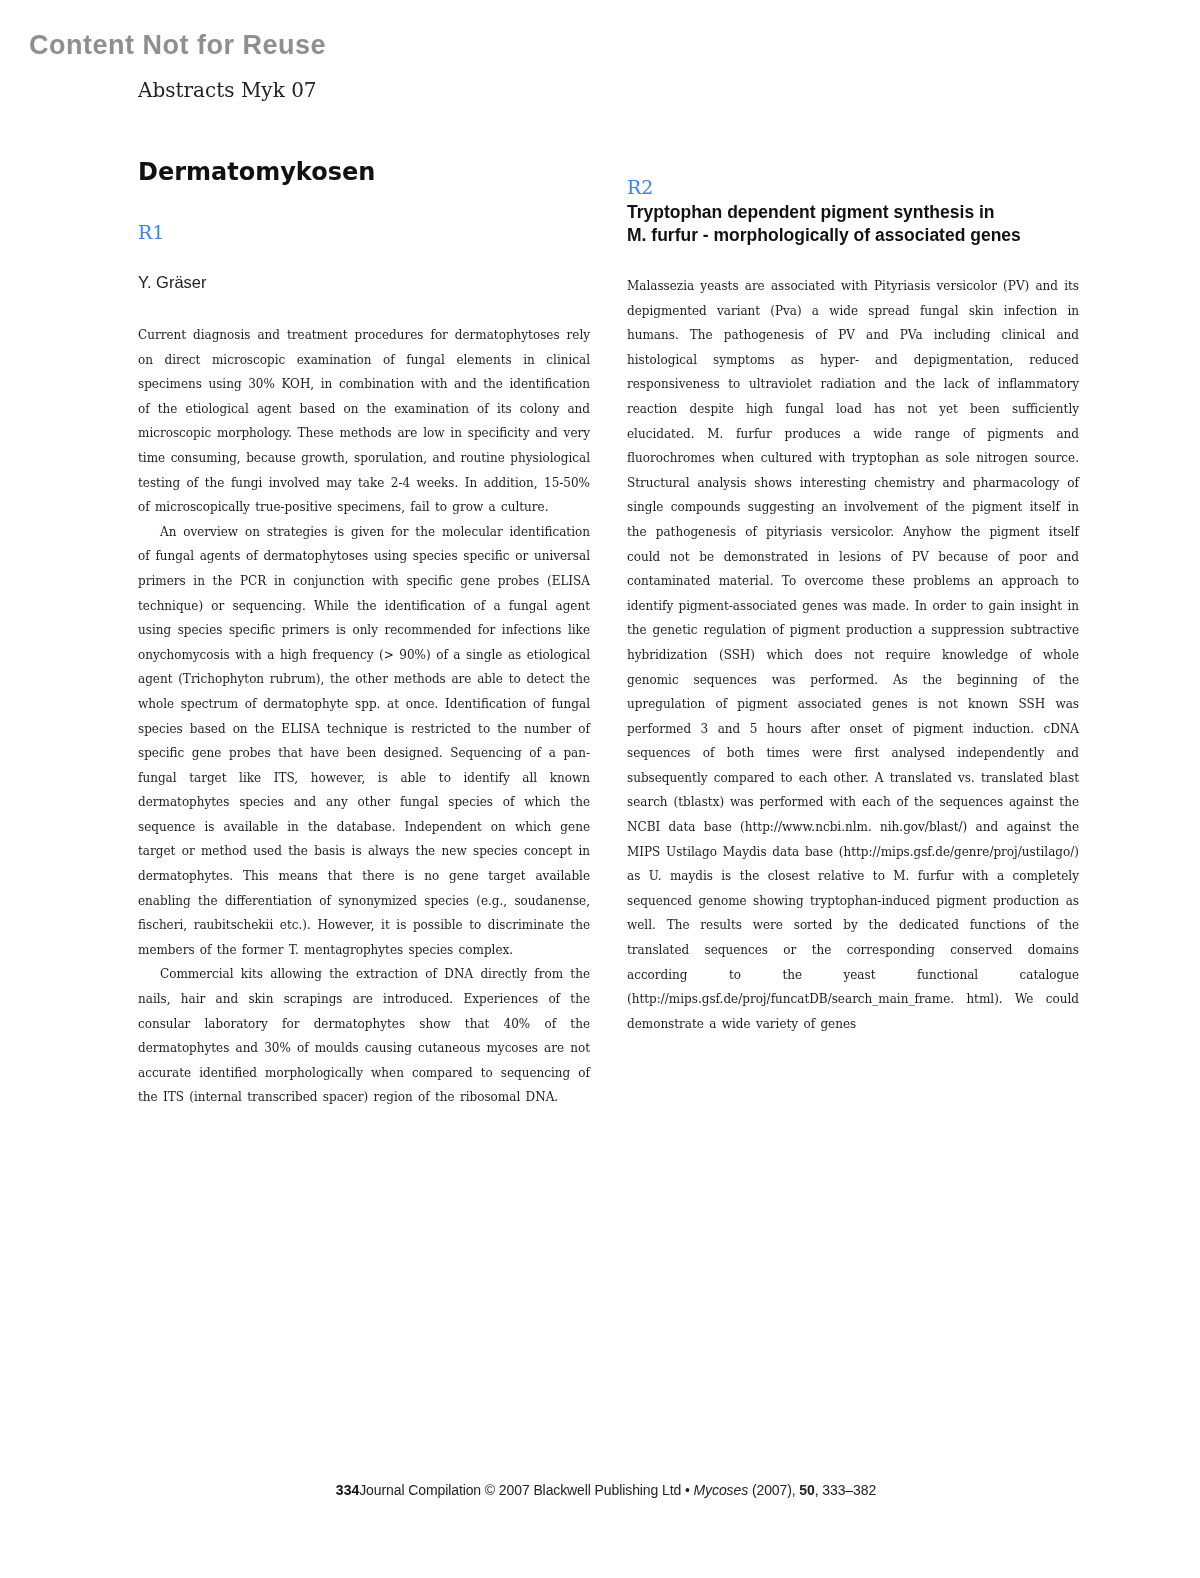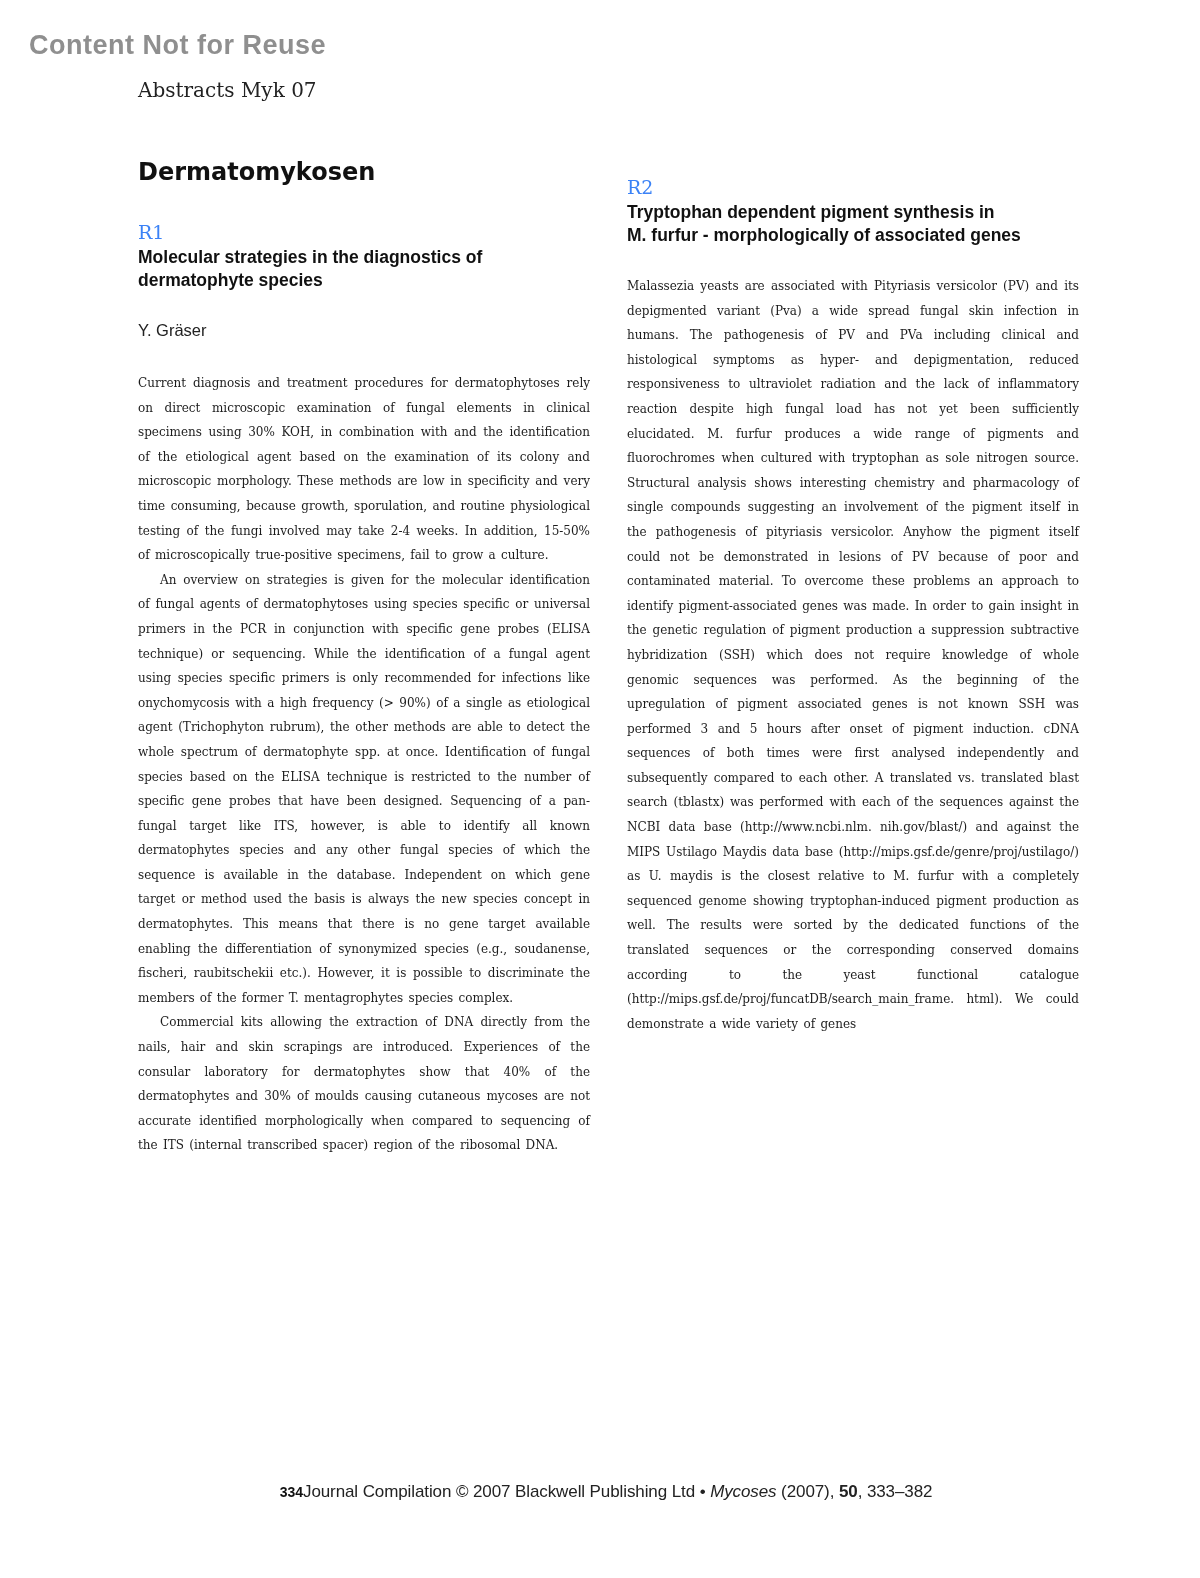--- a/index.html
+++ b/index.html
@@ -106,21 +106,21 @@
     align-items: baseline;
   }
   .page-number {
     font-family: "Liberation Sans", sans-serif;
     font-weight: 700;
     font-size: 14px;
     color: #111111;
   }
   .compilation {
     font-family: "Liberation Sans", sans-serif;
-    font-size: 17px;
+    font-size: 14px;
     letter-spacing: -0.1px;
     color: #222222;
     white-space: nowrap;
   }
   .compilation .italic { font-style: italic; }
   .compilation .bold { font-weight: 700; }
 </style>
 </head>
 <body>
 
@@ -128,21 +128,20 @@
 
   <div class="watermark">Content Not for Reuse</div>
 
   <div class="running-head">Abstracts Myk 07</div>
 
   <div class="col col-left">
     <h1 class="section-title">Dermatomykosen</h1>
 
     <div class="abs-id">R1</div>
 
-    <h2 class="abs-title"><span>Molecular strategies in the diagnostics of</span><br><span>dermatophyte species</span></h2>
 
     <div class="authors">Y. Gräser</div>
 
     <p class="body-par lead">Current diagnosis and treatment procedures for dermatophytoses rely on direct microscopic examination of fungal elements in clinical specimens using 30% KOH, in combination with and the identification of the etiological agent based on the examination of its colony and microscopic morphology. These methods are low in specificity and very time consuming, because growth, sporulation, and routine physiological testing of the fungi involved may take 2-4 weeks. In addition, 15-50% of microscopically true-positive specimens, fail to grow a culture.</p>
     <p class="body-par indent">An overview on strategies is given for the molecular identification of fungal agents of dermatophytoses using species specific or universal primers in the PCR in conjunction with specific gene probes (ELISA technique) or sequencing. While the identification of a fungal agent using species specific primers is only recommended for infections like onychomycosis with a high frequency (&gt; 90%) of a single as etiological agent (Trichophyton rubrum), the other methods are able to detect the whole spectrum of dermatophyte spp. at once. Identification of fungal species based on the ELISA technique is restricted to the number of specific gene probes that have been designed. Sequencing of a pan-fungal target like ITS, however, is able to identify all known dermatophytes species and any other fungal species of which the sequence is available in the database. Independent on which gene target or method used the basis is always the new species concept in dermatophytes. This means that there is no gene target available enabling the differentiation of synonymized species (e.g., soudanense, fischeri, raubitschekii etc.). However, it is possible to discriminate the members of the former T. mentagrophytes species complex.</p>
     <p class="body-par indent">Commercial kits allowing the extraction of DNA directly from the nails, hair and skin scrapings are introduced. Experiences of the consular laboratory for dermatophytes show that 40% of the dermatophytes and 30% of moulds causing cutaneous mycoses are not accurate identified morphologically when compared to sequencing of the ITS (internal transcribed spacer) region of the ribosomal DNA.</p>
   </div>
 
   <div class="col col-right">
 

